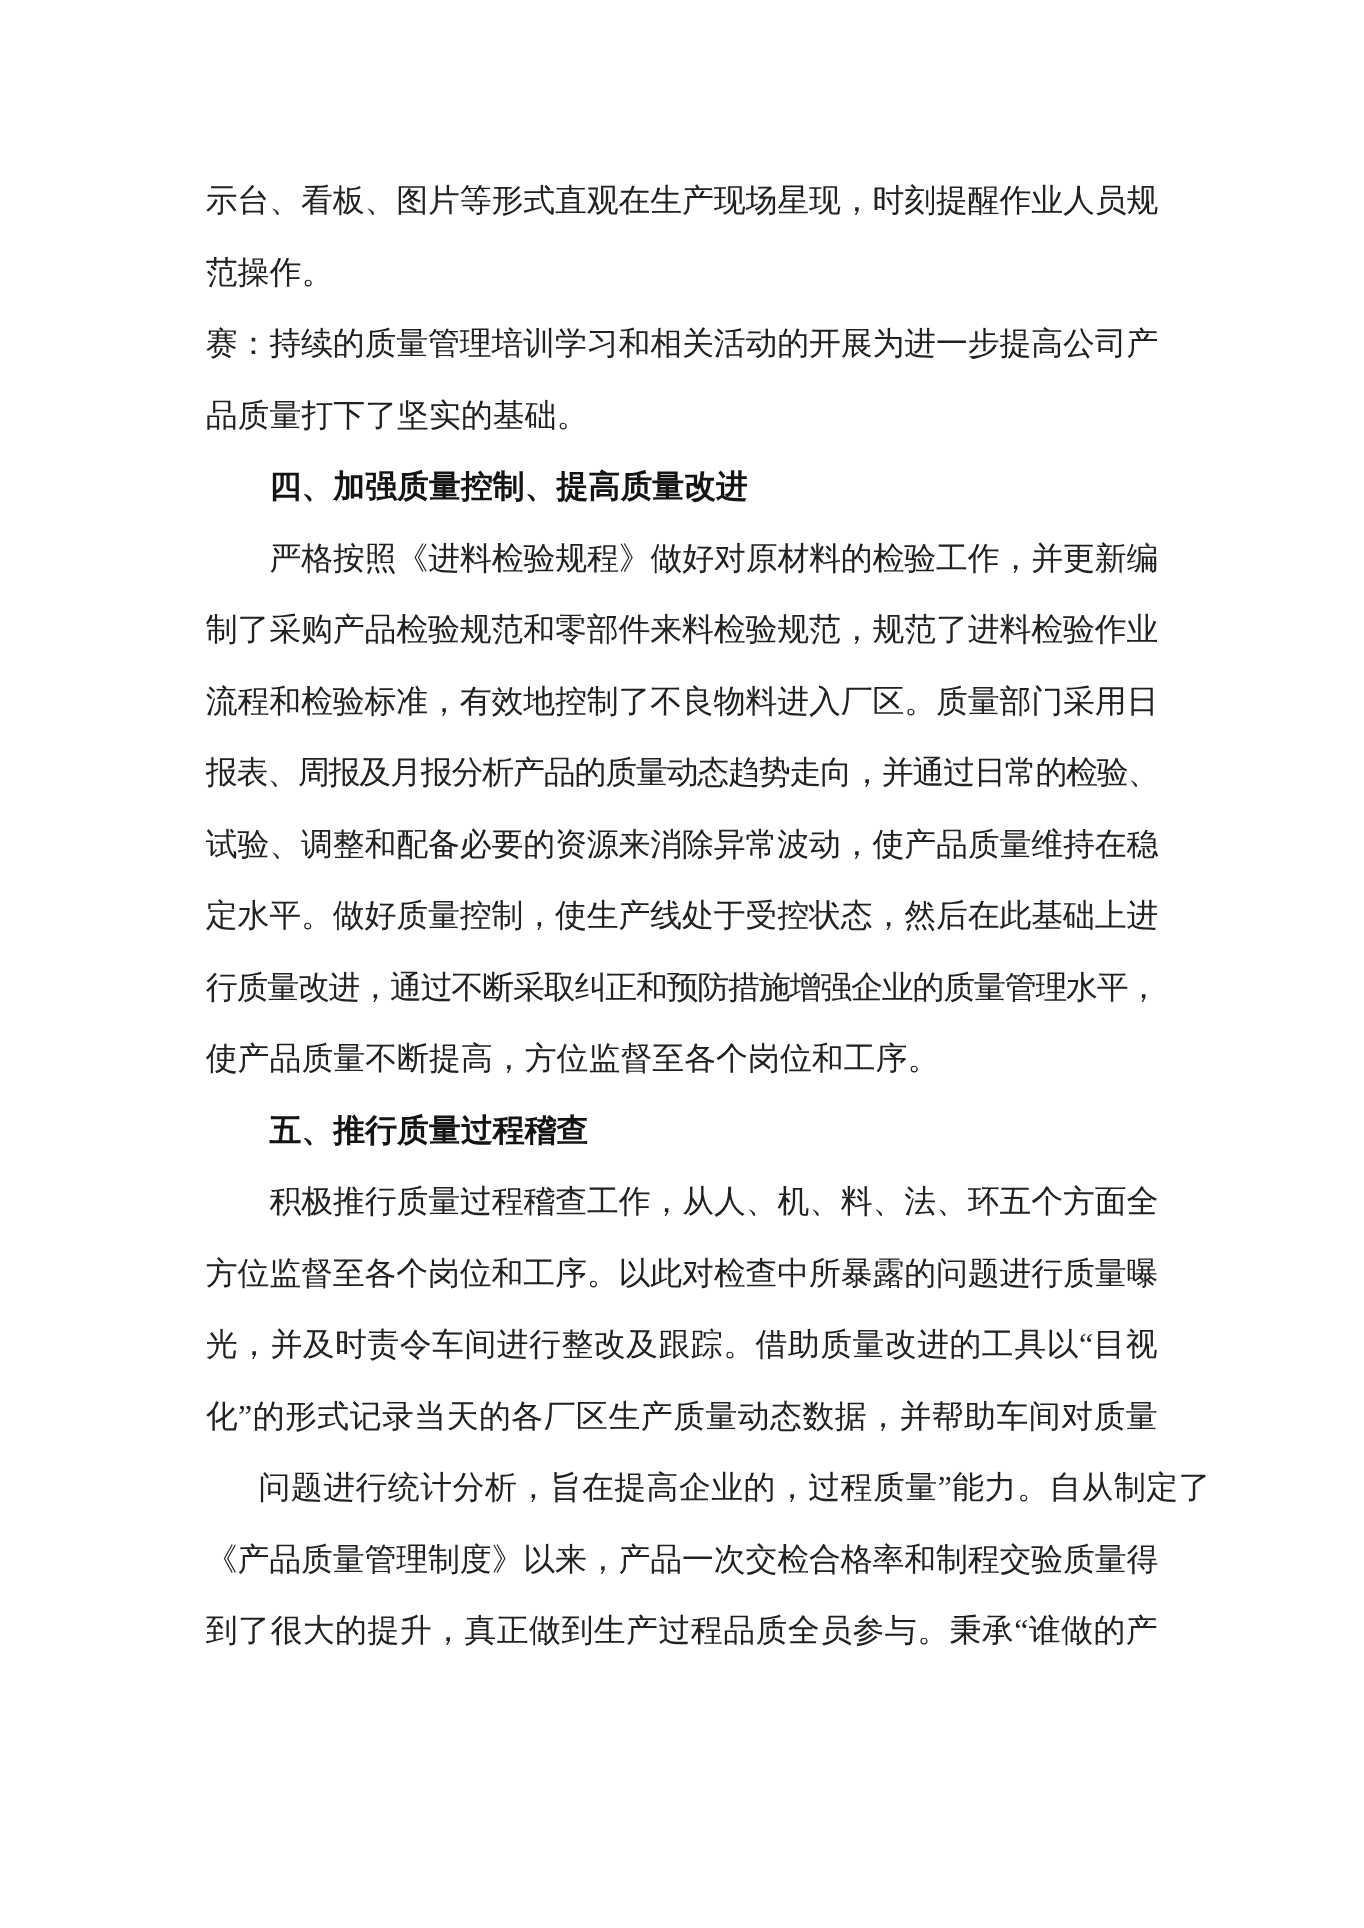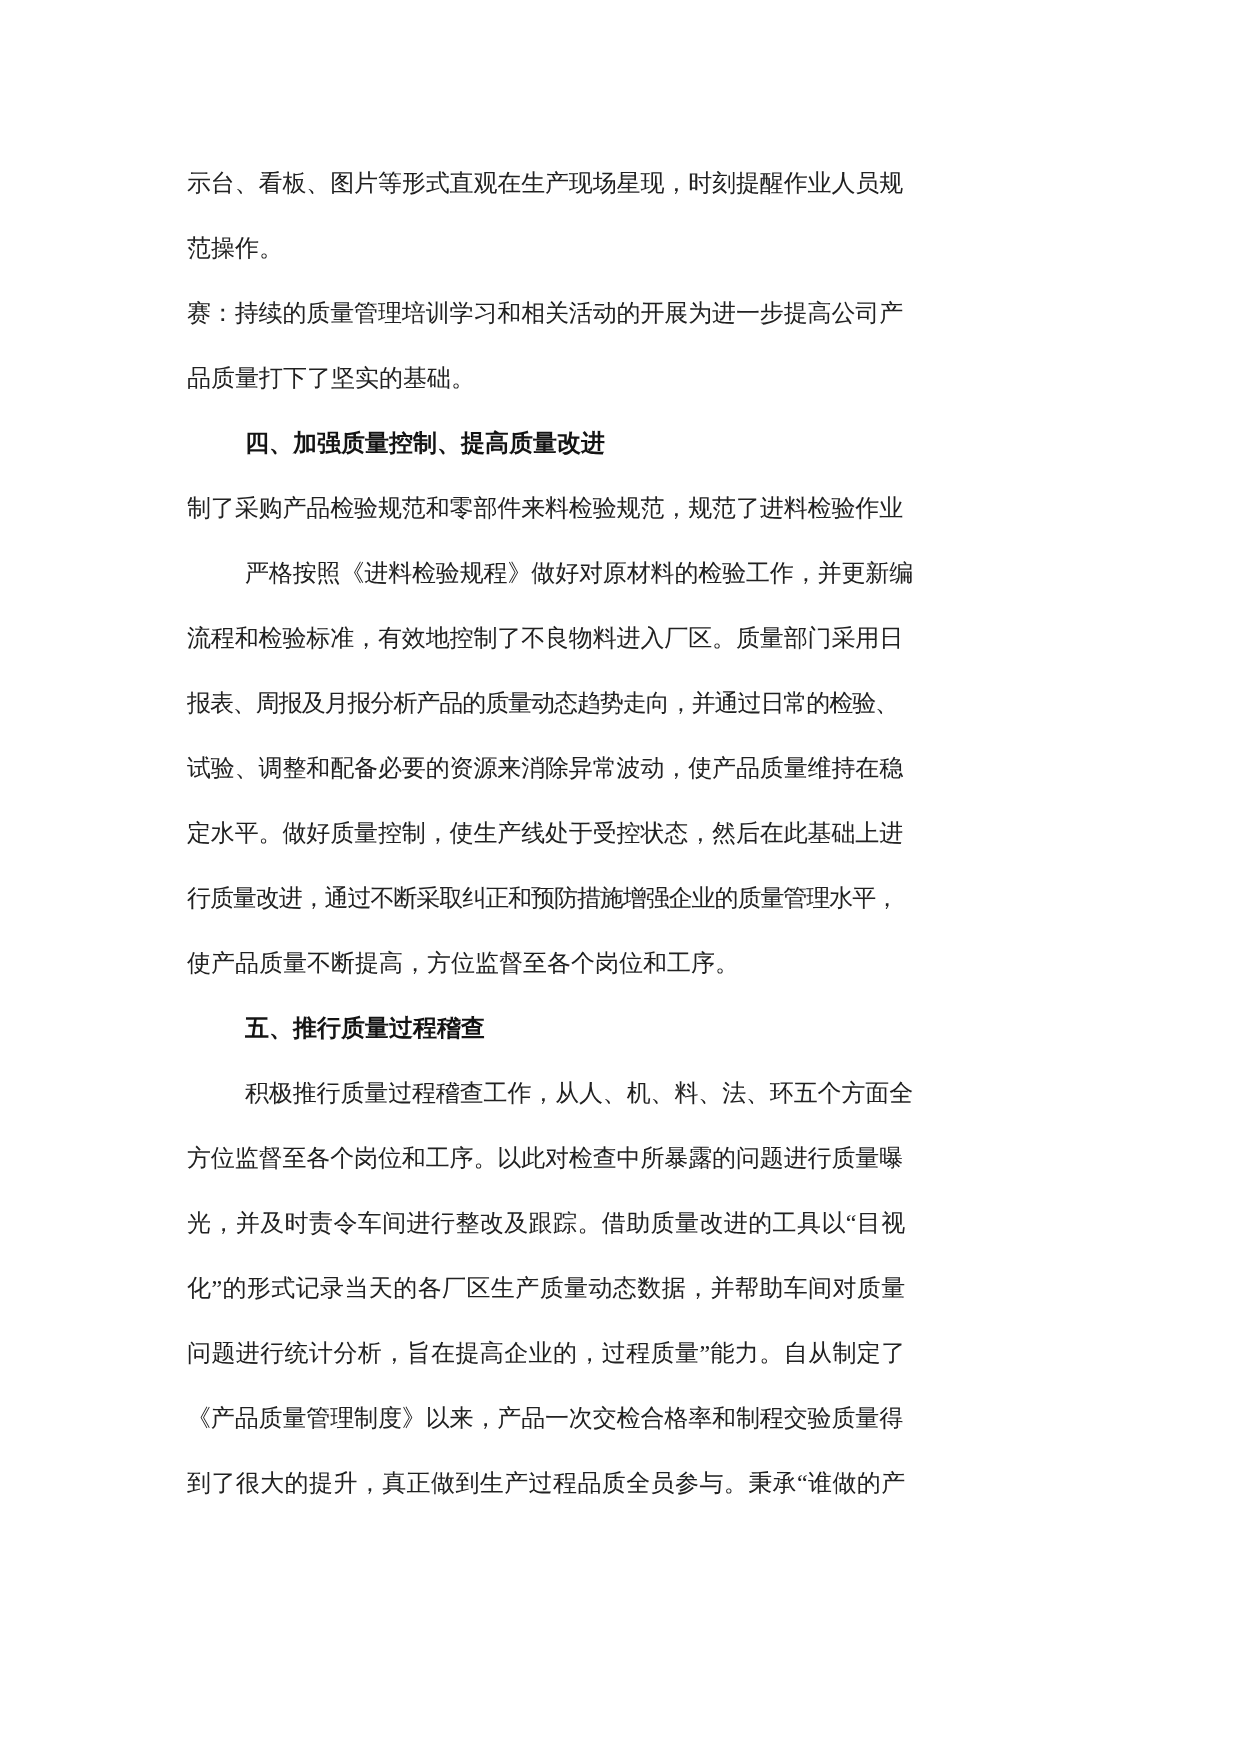--- a/index.html
+++ b/index.html
@@ -17,21 +17,21 @@
   }
   .textblock {
     position: absolute;
     left: 187px;
     top: 151px;
     width: 866px;
   }
   .ln {
     height: 65px;
     line-height: 65px;
-    font-size: 24px;
+    font-size: 29px;
     color: #212121;
     white-space: nowrap;
     overflow: visible;
   }
   .ln > span {
     display: inline-block;
     white-space: nowrap;
   }
   .indent {
     padding-left: 58px;
@@ -46,31 +46,31 @@
 <body>
 
 <div class="page">
   <div class="textblock">
 
     <div class="ln fill"><span style="letter-spacing: -0.133333px;">示台、看板、图片等形式直观在生产现场星现，时刻提醒作业人员规</span></div>
     <div class="ln"><span>范操作。</span></div>
     <div class="ln fill"><span style="letter-spacing: -0.133333px;">赛：持续的质量管理培训学习和相关活动的开展为进一步提高公司产</span></div>
     <div class="ln"><span>品质量打下了坚实的基础。</span></div>
     <div class="ln heading indent"><span>四、加强质量控制、提高质量改进</span></div>
+    <div class="ln fill indent"><span style="letter-spacing: -0.142857px;">严格按照《进料检验规程》做好对原材料的检验工作，并更新编</span></div>
     <div class="ln fill"><span style="letter-spacing: -0.133333px;">制了采购产品检验规范和零部件来料检验规范，规范了进料检验作业</span></div>
-    <div class="ln fill indent"><span style="letter-spacing: -0.142857px;">严格按照《进料检验规程》做好对原材料的检验工作，并更新编</span></div>
     <div class="ln fill"><span style="letter-spacing: -0.133333px;">流程和检验标准，有效地控制了不良物料进入厂区。质量部门采用日</span></div>
     <div class="ln fill"><span style="letter-spacing: -1.06452px;">报表、周报及月报分析产品的质量动态趋势走向，并通过日常的检验、</span></div>
     <div class="ln fill"><span style="letter-spacing: -0.133333px;">试验、调整和配备必要的资源来消除异常波动，使产品质量维持在稳</span></div>
     <div class="ln fill"><span style="letter-spacing: -0.133333px;">定水平。做好质量控制，使生产线处于受控状态，然后在此基础上进</span></div>
     <div class="ln fill"><span style="letter-spacing: -1.06452px;">行质量改进，通过不断采取纠正和预防措施增强企业的质量管理水平，</span></div>
     <div class="ln"><span>使产品质量不断提高，方位监督至各个岗位和工序。</span></div>
     <div class="ln heading indent"><span>五、推行质量过程稽查</span></div>
     <div class="ln fill indent"><span style="letter-spacing: -0.142857px;">积极推行质量过程稽查工作，从人、机、料、法、环五个方面全</span></div>
     <div class="ln fill"><span style="letter-spacing: -0.133333px;">方位监督至各个岗位和工序。以此对检查中所暴露的问题进行质量曝</span></div>
     <div class="ln fill"><span style="letter-spacing: 0.4px;">光，并及时责令车间进行整改及跟踪。借助质量改进的工具以“目视</span></div>
     <div class="ln fill"><span style="letter-spacing: 0.4px;">化”的形式记录当天的各厂区生产质量动态数据，并帮助车间对质量</span></div>
-    <div class="ln fill"><span style="letter-spacing: 0.4px;">问题进行统计分析，旨在提高企业的，过程质量”能力。自从制定了</span></div>
+    <div class="ln fill"><span style="letter-spacing: 0.4px; margin-left: 48px;">问题进行统计分析，旨在提高企业的，过程质量”能力。自从制定了</span></div>
     <div class="ln fill"><span style="letter-spacing: -0.133333px;">《产品质量管理制度》以来，产品一次交检合格率和制程交验质量得</span></div>
     <div class="ln fill"><span style="letter-spacing: 0.4px;">到了很大的提升，真正做到生产过程品质全员参与。秉承“谁做的产</span></div>
 
   </div>
 </div>
 
 </body></html>

